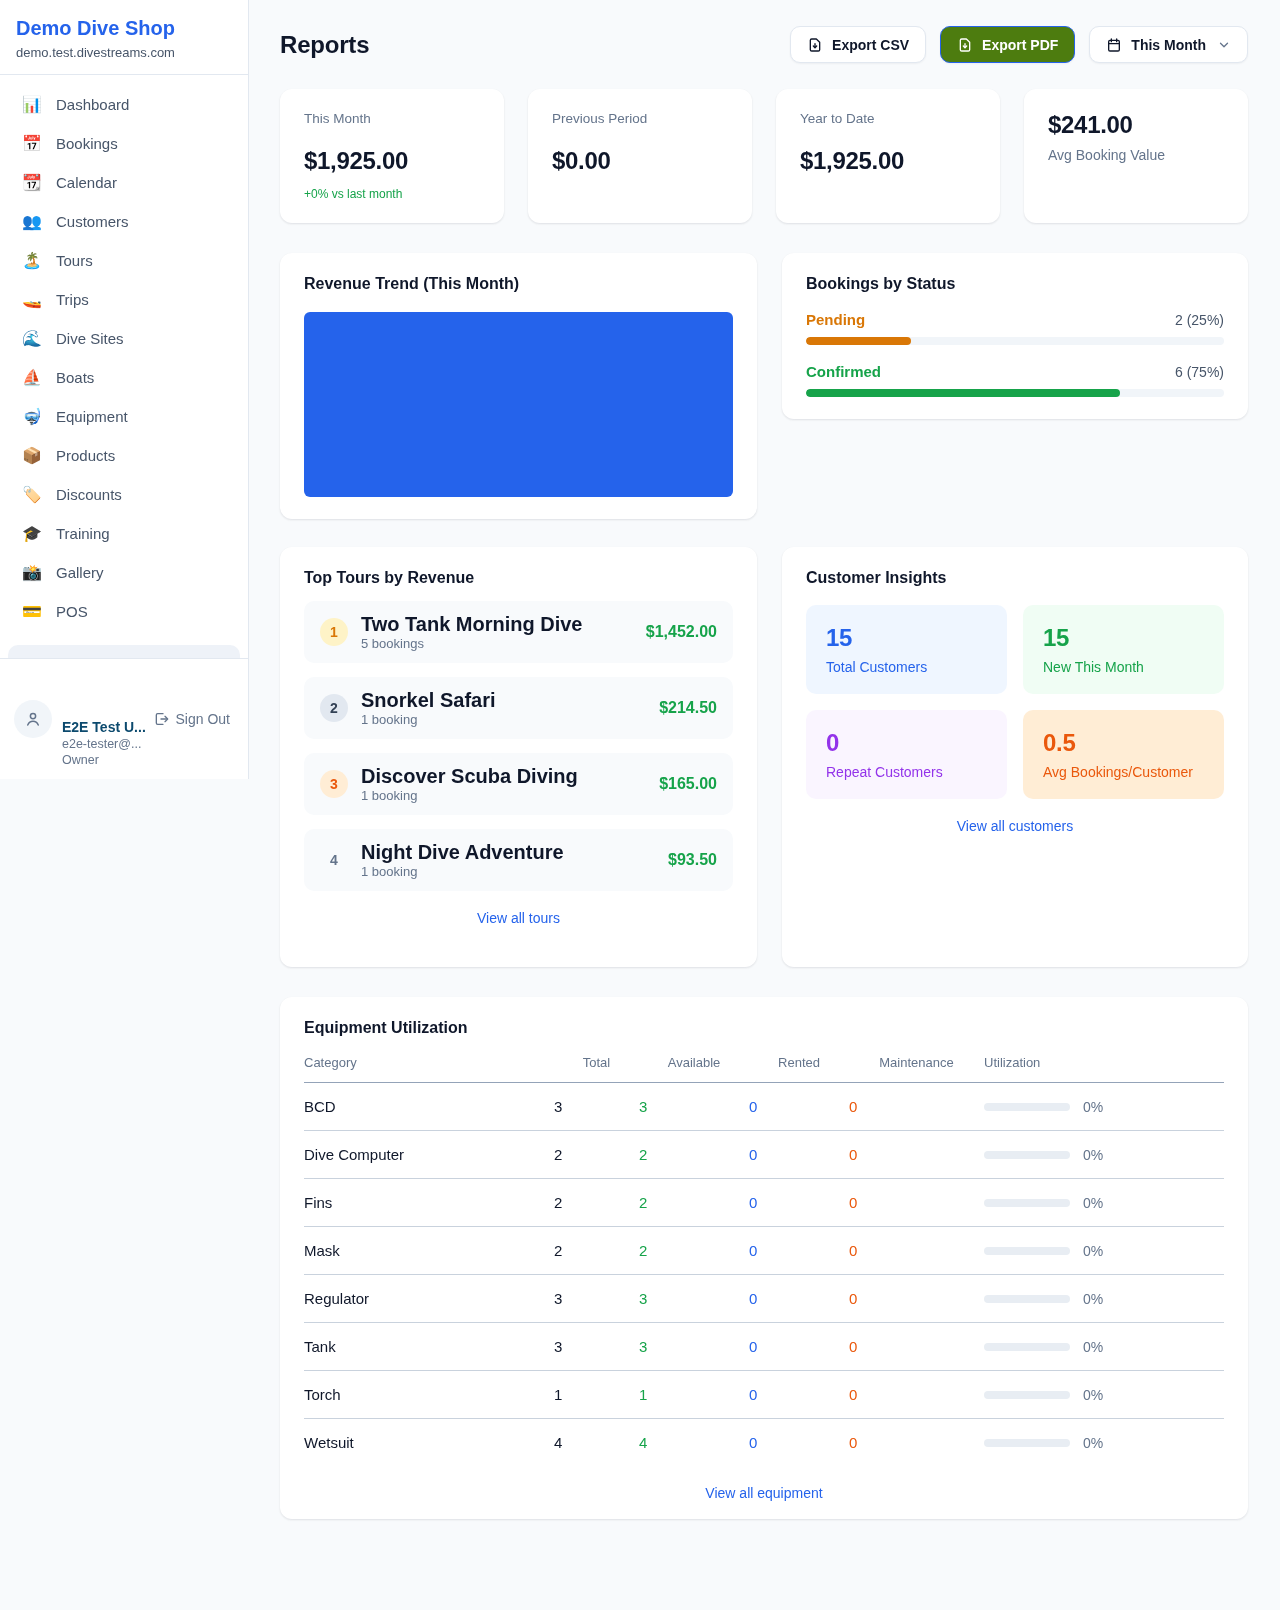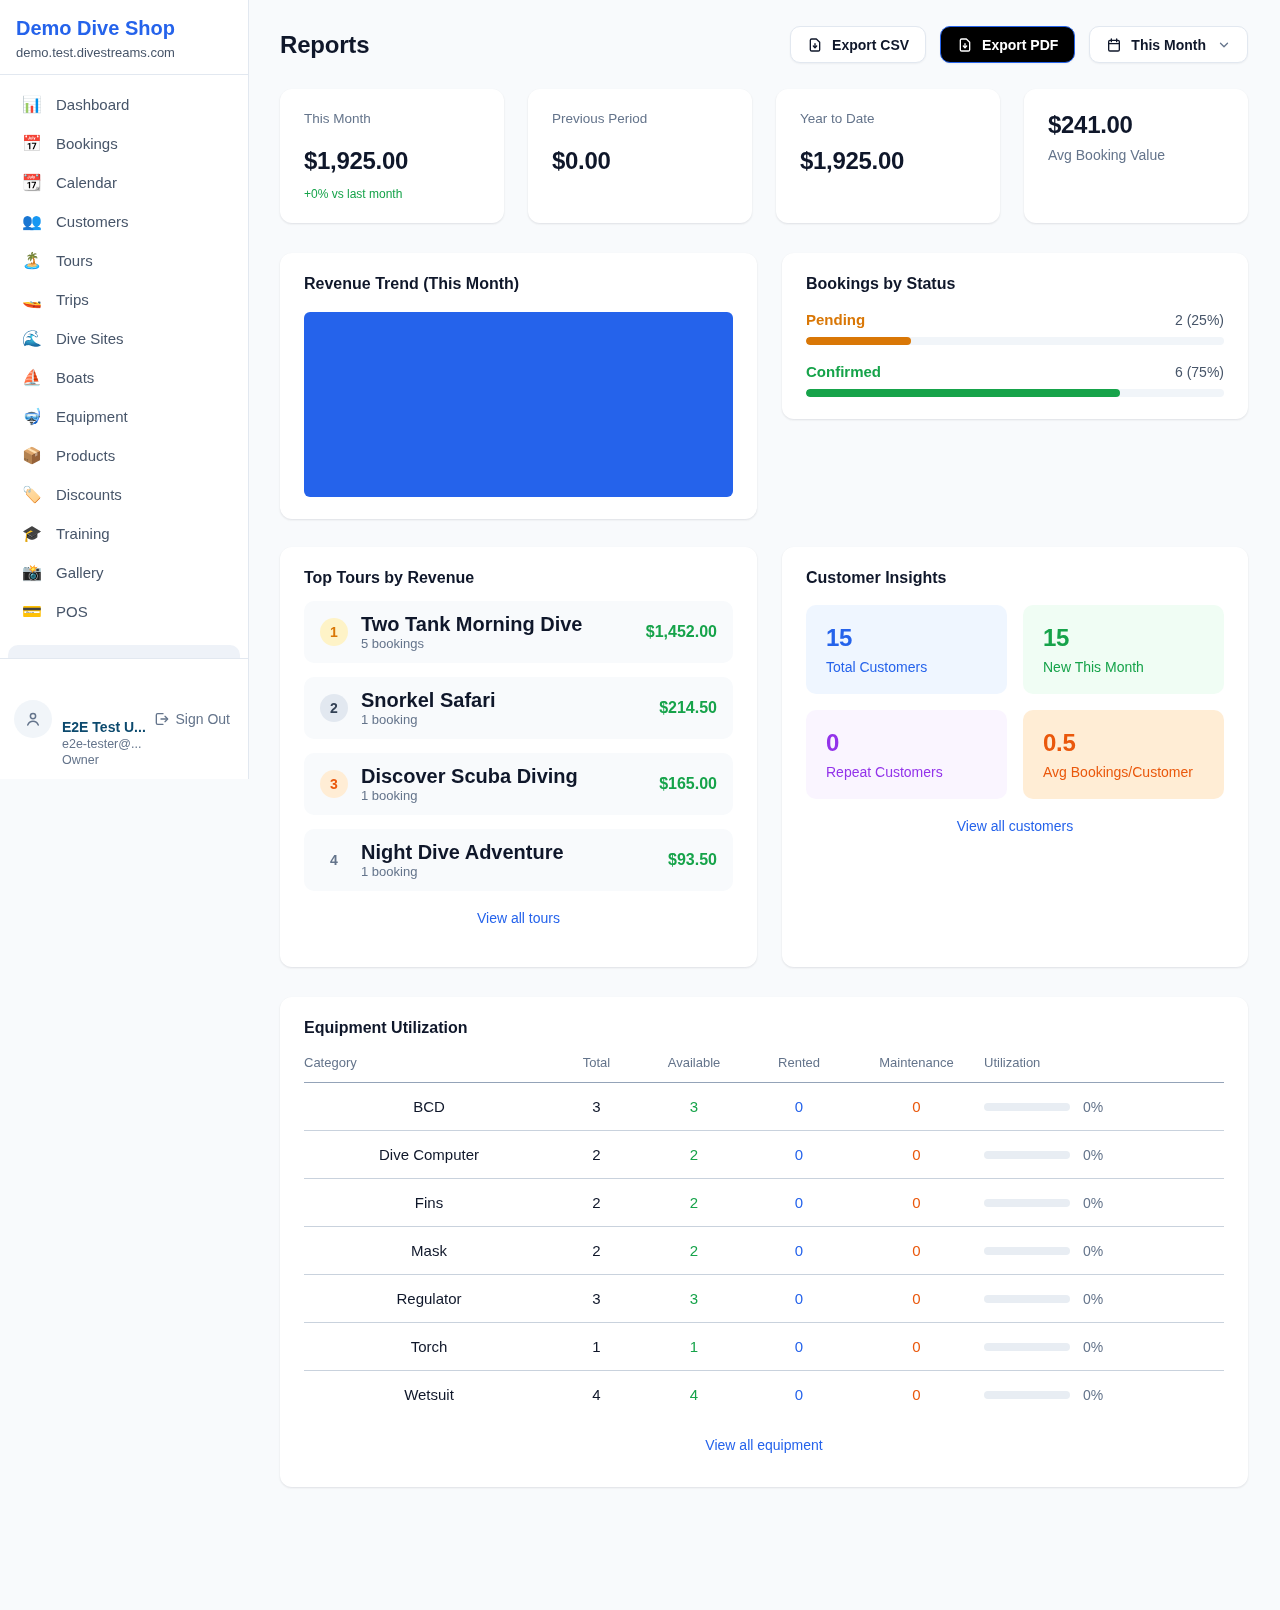--- a/index.html
+++ b/index.html
@@ -56,21 +56,21 @@
   .page-head { display:flex; align-items:center; }
   .page-title { font-size:24px; font-weight:700; letter-spacing:-0.2px; }
   .head-actions { margin-left:auto; display:flex; gap:14px; }
   .btn {
     display:flex; align-items:center; gap:9px;
     height:37px; padding:0 16px; border-radius:10px;
     font-family:inherit; font-size:14px; font-weight:600; cursor:pointer;
     background:#ffffff; color:#0f172a; border:1px solid #e2e8f0;
     box-shadow:0 1px 2px rgba(15,23,42,.05);
   }
-  .btn.primary { background:#000000; border-color:#2563eb; color:#ffffff; }
+  .btn.primary { background:#4d7c0f; border-color:#2563eb; color:#ffffff; }
   .btn .chev { color:#64748b; margin-left:2px; display:flex; }
   .btn.primary svg, .btn svg { display:block; }
   
   .card {
     background:#ffffff; border-radius:12px;
     box-shadow:0 1px 2px rgba(15,23,42,.06), 0 1px 3px rgba(15,23,42,.05);
     padding:22px 24px;
   }
   .card-title { font-size:16px; font-weight:700; color:#0f172a; }
   
@@ -124,29 +124,29 @@
   .insights-card { min-height:420px; }
   .insight-grid { display:grid; grid-template-columns:1fr 1fr; gap:16px; margin-top:18px; }
   .tile { border-radius:10px; padding:19px 20px; min-height:87px; }
   .tile-num { font-size:24px; font-weight:800; letter-spacing:-0.3px; }
   .tile-label { font-size:14px; font-weight:500; margin-top:7px; }
   .tile.blue   { background:#eff6ff; } .tile.blue .tile-num, .tile.blue .tile-label { color:#2563eb; }
   .tile.green  { background:#f0fdf4; } .tile.green .tile-num, .tile.green .tile-label { color:#16a34a; }
   .tile.purple { background:#faf5ff; } .tile.purple .tile-num, .tile.purple .tile-label { color:#9333ea; }
   .tile.orange { background:#ffedd5; } .tile.orange .tile-num, .tile.orange .tile-label { color:#ea580c; }
   
-  .equip-card { margin-top:30px; padding-bottom:33px; }
+  .equip-card { margin-top:30px; padding-bottom:17px; }
   table.equip { width:100%; border-collapse:collapse; margin-top:18px; }
   table.equip th {
     font-size:13px; font-weight:500; color:#64748b; text-align:center;
     padding:0 0 12px 0; border-bottom:1px solid #94a3b8;
   }
   table.equip th.cat, table.equip th.util { text-align:left; }
   table.equip td {
-    font-size:15px; padding:15px 0; text-align:center;
+    font-size:15px; padding:15px 0; text-align:left;
     border-bottom:1px solid #c9d2dd;
   }
   table.equip tr:last-child td { border-bottom:none; }
   td.cat { text-align:left; font-weight:500; color:#0f172a; }
   td.c-green { color:#16a34a; }
   td.c-blue { color:#2563eb; }
   td.c-orange { color:#ea580c; }
   td.util { text-align:left; }
   .util-wrap { display:flex; align-items:center; gap:13px; }
   .util-track { width:86px; height:8px; border-radius:4px; background:#e8edf3; }
@@ -471,20 +471,33 @@
           <td class="c-blue">0</td>
           <td class="c-orange">0</td>
           <td class="util">
               <div class="util-wrap">
                 <div class="util-track"></div>
                 <span class="util-pct">0%</span>
               </div>
             </td>
         </tr>
         <tr>
+          <td class="cat">Tank</td>
+          <td>3</td>
+          <td class="c-green">3</td>
+          <td class="c-blue">0</td>
+          <td class="c-orange">0</td>
+          <td class="util">
+              <div class="util-wrap">
+                <div class="util-track"></div>
+                <span class="util-pct">0%</span>
+              </div>
+            </td>
+        </tr>
+        <tr>
           <td class="cat">Torch</td>
           <td>1</td>
           <td class="c-green">1</td>
           <td class="c-blue">0</td>
           <td class="c-orange">0</td>
           <td class="util">
               <div class="util-wrap">
                 <div class="util-track"></div>
                 <span class="util-pct">0%</span>
               </div>

